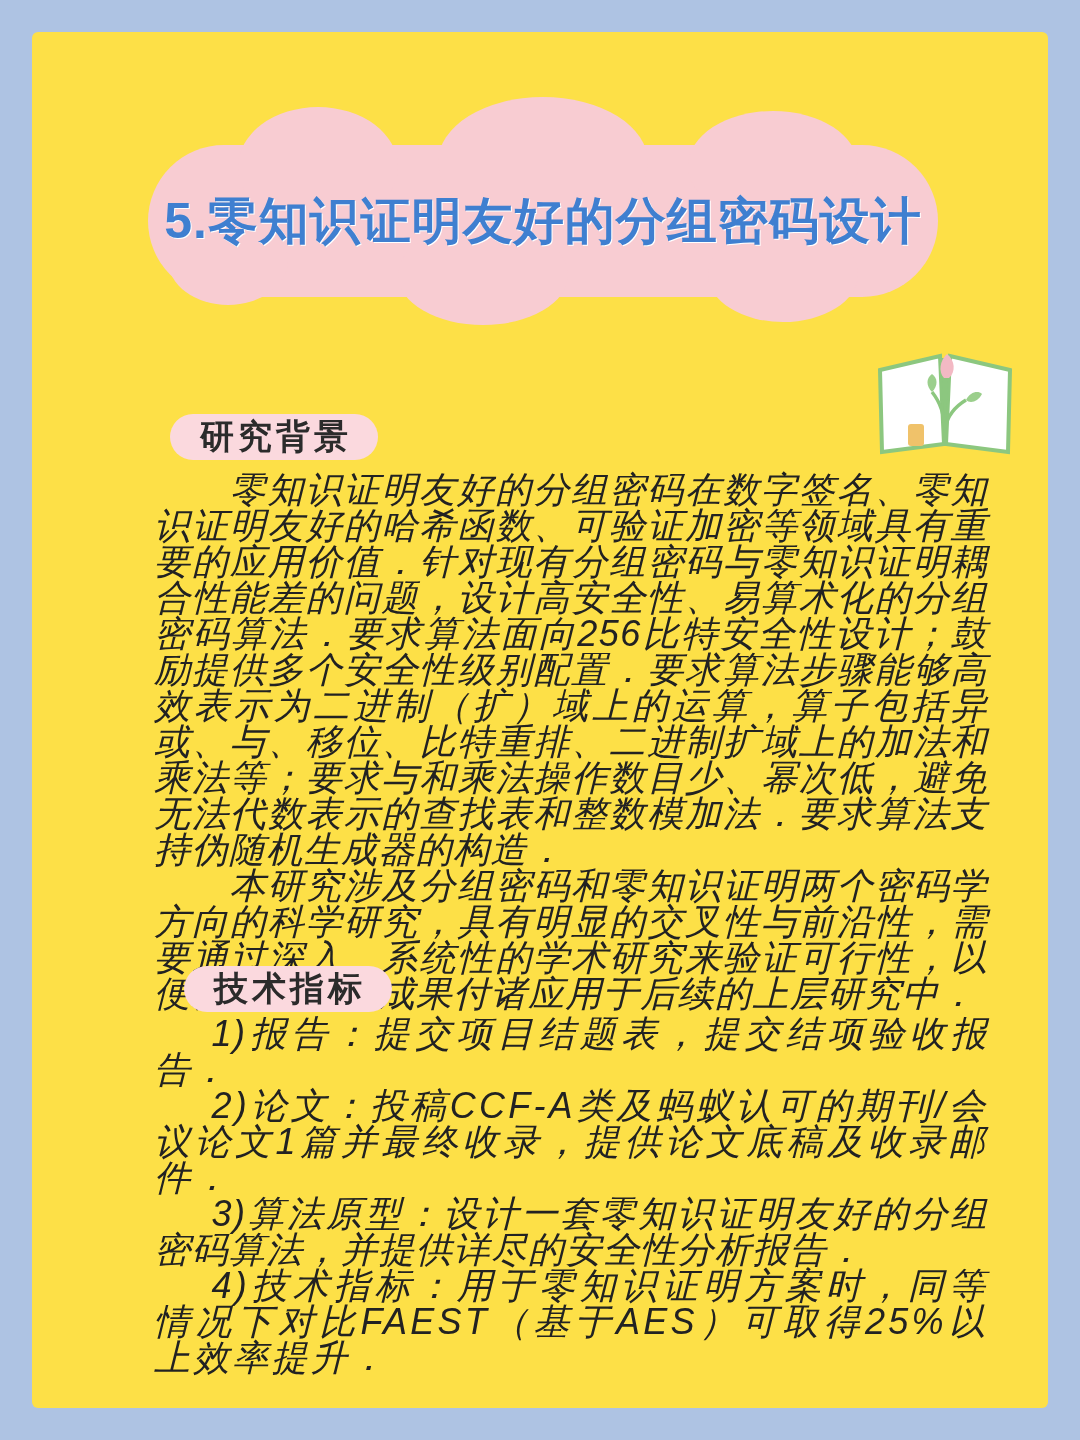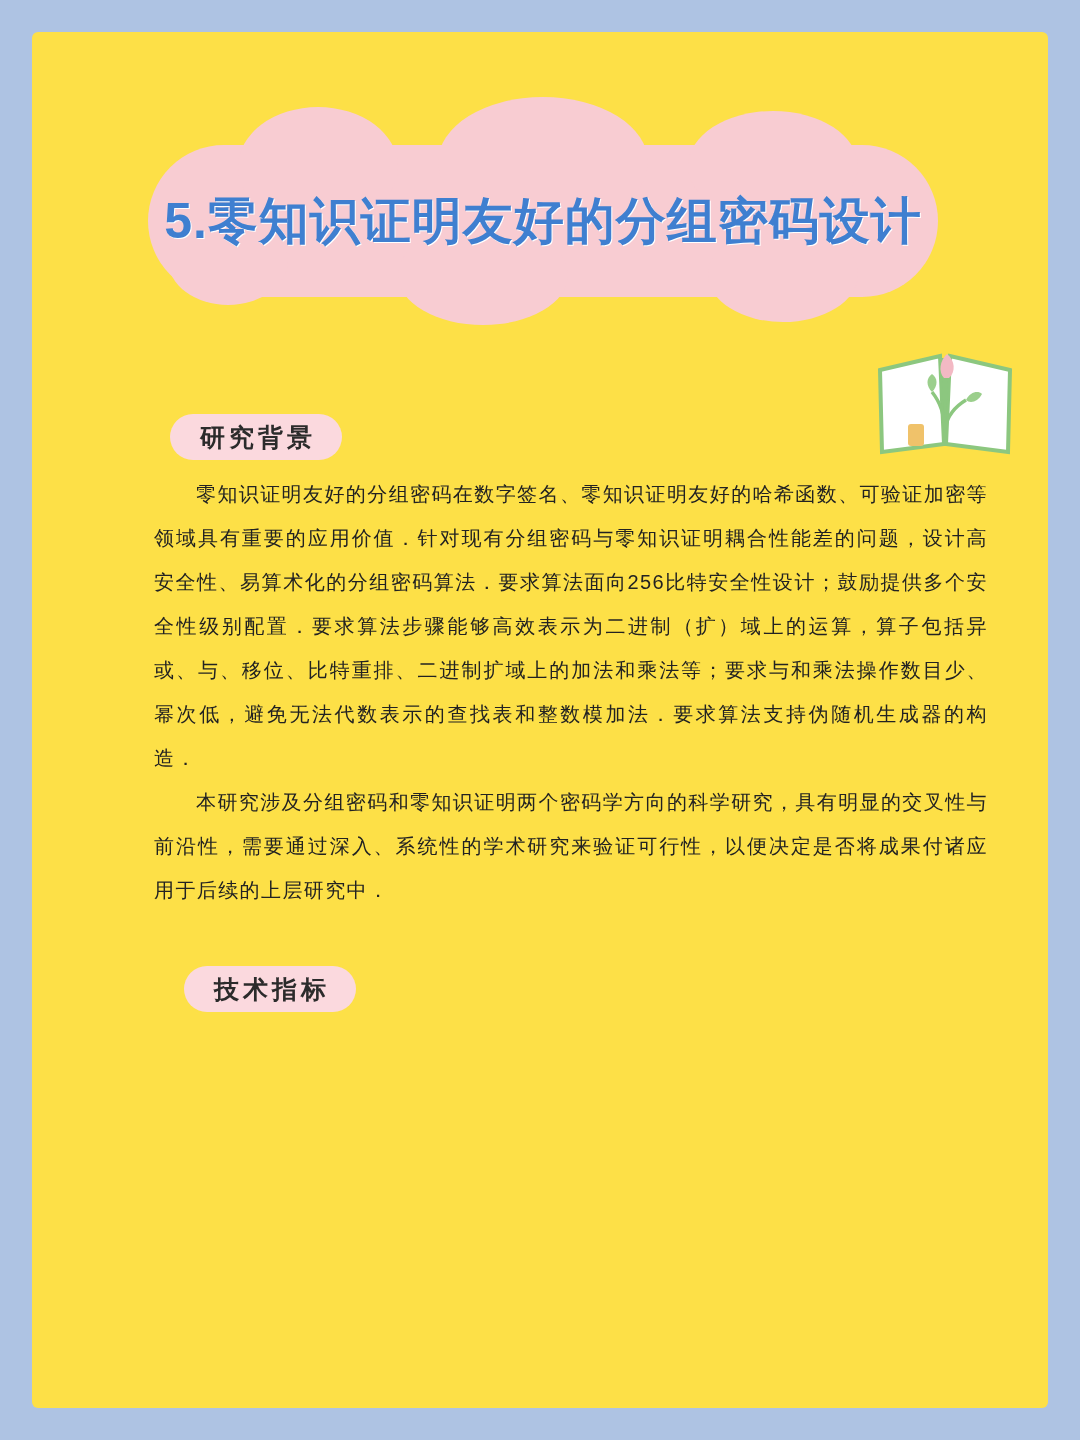--- a/index.html
+++ b/index.html
@@ -94,35 +94,36 @@
     position: absolute;
     height: 46px;
     display: flex;
     align-items: center;
     padding: 0 26px 0 30px;
     background: #fbd9de;
     border-radius: 23px;
   }
   .section-head span {
     color: #2b2b2b;
-    font-size: 25px;
+    font-size: 34px;
     font-weight: bold;
     letter-spacing: 4px;
   }
   #head-bg1 { left: 138px; top: 382px; }
   #head-bg2 { left: 152px; top: 934px; }
 
   
   .body-block {
     position: absolute;
     color: #222;
-    font-size: 20px;
-    line-height: 44px;
+    font-size: 36px;
+    line-height: 36px;
     letter-spacing: 1.4px;
     text-align: justify;
+    font-style: italic;
   }
   #bg-para {
     left: 122px;
     top: 440px;
     width: 834px;
   }
   #bg-para p {
     margin: 0;
     text-indent: 2.1em;
   }
@@ -173,14 +174,20 @@
 
   <div class="body-block" id="bg-para">
     <p>零知识证明友好的分组密码在数字签名、零知识证明友好的哈希函数、可验证加密等领域具有重要的应用价值．针对现有分组密码与零知识证明耦合性能差的问题，设计高安全性、易算术化的分组密码算法．要求算法面向256比特安全性设计；鼓励提供多个安全性级别配置．要求算法步骤能够高效表示为二进制（扩）域上的运算，算子包括异或、与、移位、比特重排、二进制扩域上的加法和乘法等；要求与和乘法操作数目少、幂次低，避免无法代数表示的查找表和整数模加法．要求算法支持伪随机生成器的构造．</p>
     <p>本研究涉及分组密码和零知识证明两个密码学方向的科学研究，具有明显的交叉性与前沿性，需要通过深入、系统性的学术研究来验证可行性，以便决定是否将成果付诸应用于后续的上层研究中．</p>
   </div>
 
   <div class="section-head" id="head-bg2">
     <span>技术指标</span>
   </div>
 
+  <div class="body-block" id="out-list">
+    <p>1)报告：提交项目结题表，提交结项验收报告．</p>
+    <p class="spaced">2)论文：投稿CCF-A类及蚂蚁认可的期刊/会议论文1篇并最终收录，提供论文底稿及收录邮件．</p>
+    <p>3)算法原型：设计一套零知识证明友好的分组密码算法，并提供详尽的安全性分析报告．</p>
+    <p class="spaced">4)技术指标：用于零知识证明方案时，同等情况下对比FAEST（基于AES）可取得25%以上效率提升．</p>
+  </div>
 
 </div>
 
 </body></html>

